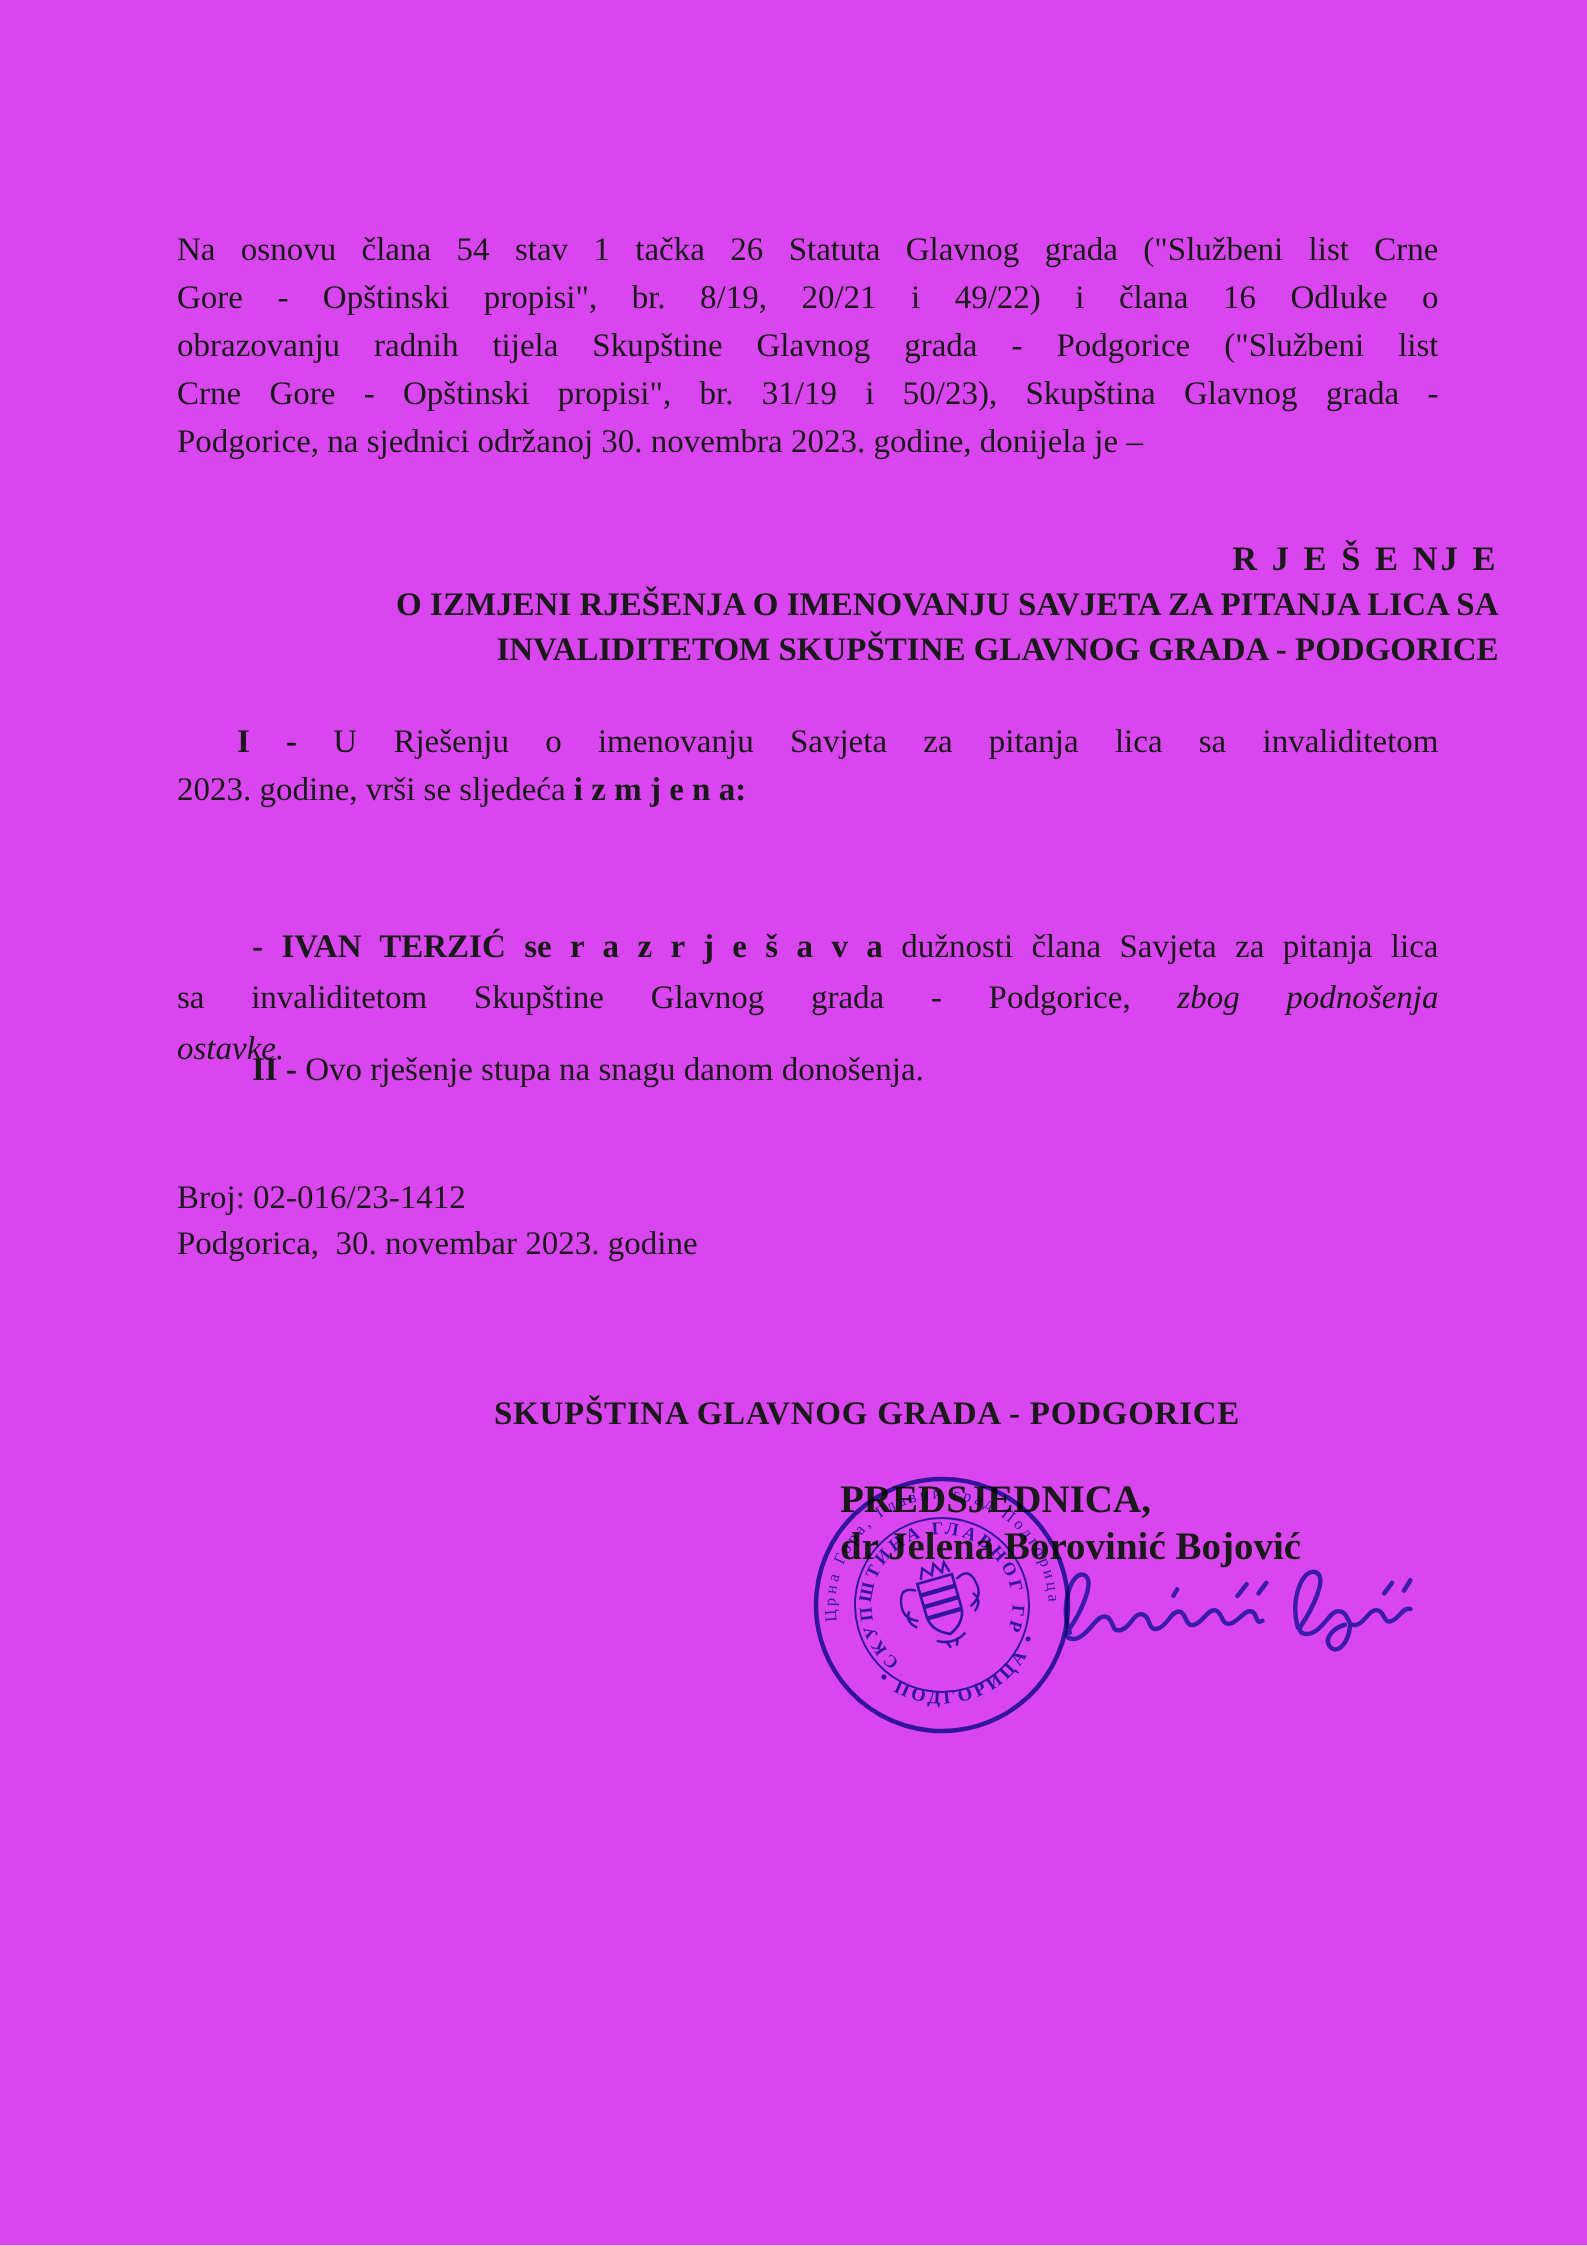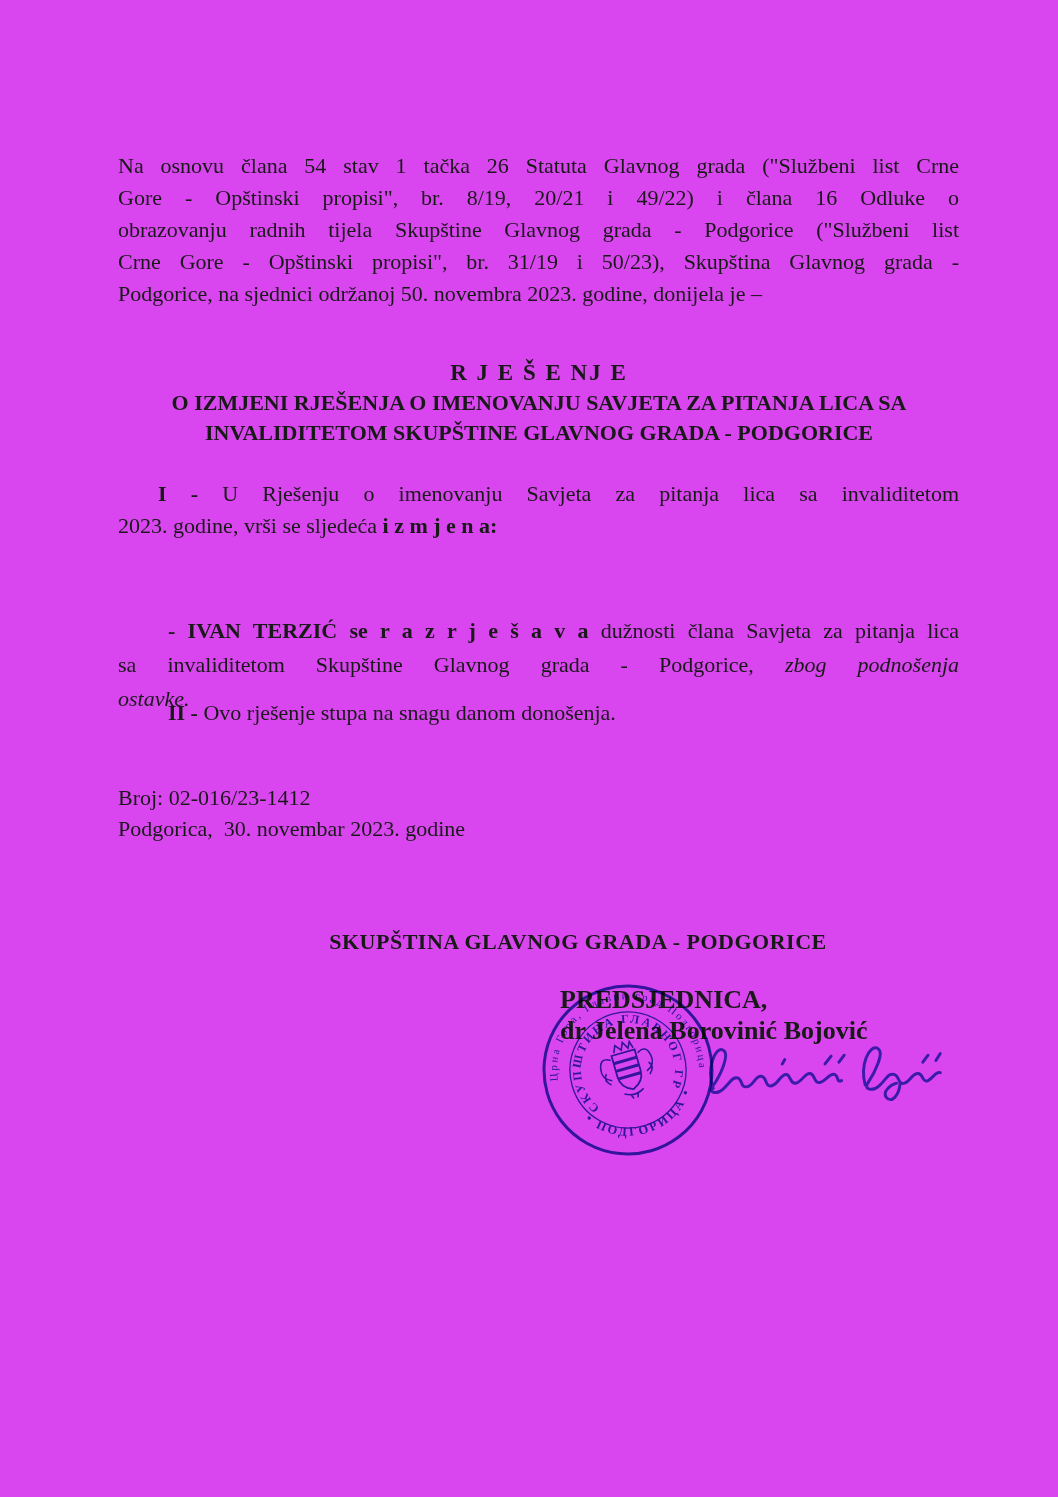--- a/index.html
+++ b/index.html
@@ -13,39 +13,39 @@
   }
   .blk{position:absolute;}
   .body-text{font-size:22px;line-height:32px;}
   .j{text-align:justify;text-align-last:justify;}
   .jl{text-align:justify;text-align-last:left;}
   .ind40{padding-left:40px;}
   .ind50{padding-left:50px;}
   b,strong{font-weight:bold;}
   .bi{font-weight:bold;}
   .it{font-style:italic;}
-  .title-block{text-align:center;font-weight:bold;font-size:22px;line-height:30px;white-space:nowrap;}
+  .title-block{text-align:right;font-weight:bold;font-size:22px;line-height:30px;white-space:nowrap;}
   .title-line1{letter-spacing:2px;font-size:23px;}
   .caps-center{font-weight:bold;font-size:22px;letter-spacing:0.5px;text-align:center;white-space:nowrap;}
   .ref-line{font-size:22px;line-height:31px;white-space:pre-wrap;}
   .sig-block{text-align:left;font-weight:bold;font-size:26px;line-height:31px;}
   .stamp-wrap{transform:rotate(-16deg);mix-blend-mode:multiply;opacity:0.93;}
   .sign-wrap{mix-blend-mode:multiply;}
 </style>
 </head>
 <body>
 
 <div class="page">
 
   <div class="blk body-text" style="left:118px;top:150px;width:841px;">
     <div class="j">Na osnovu člana 54 stav 1 tačka 26 Statuta Glavnog grada ("Službeni list Crne</div>
     <div class="j">Gore - Opštinski propisi", br. 8/19, 20/21 i 49/22) i člana 16 Odluke o</div>
     <div class="j">obrazovanju radnih tijela Skupštine Glavnog grada - Podgorice ("Službeni list</div>
     <div class="j">Crne Gore - Opštinski propisi", br. 31/19 i 50/23), Skupština Glavnog grada -</div>
-    <div class="jl">Podgorice, na sjednici održanoj 50. novembra 2023. godine, donijela je –</div>
+    <div class="jl">Podgorice, na sjednici održanoj 30. novembra 2023. godine, donijela je –</div>
   </div>
 
   <div class="blk title-block" style="left:79px;top:358px;width:920px;">
     <div class="title-line1">R J E Š E NJ E</div>
     <div>O IZMJENI RJEŠENJA O IMENOVANJU SAVJETA ZA PITANJA LICA SA</div>
     <div>INVALIDITETOM SKUPŠTINE GLAVNOG GRADA - PODGORICE</div>
   </div>
 
   <div class="blk body-text" style="left:118px;top:478px;width:841px;">
     <div class="j ind40"><b>I - </b><span>U Rješenju o imenovanju Savjeta za pitanja lica sa invaliditetom</span></div>

